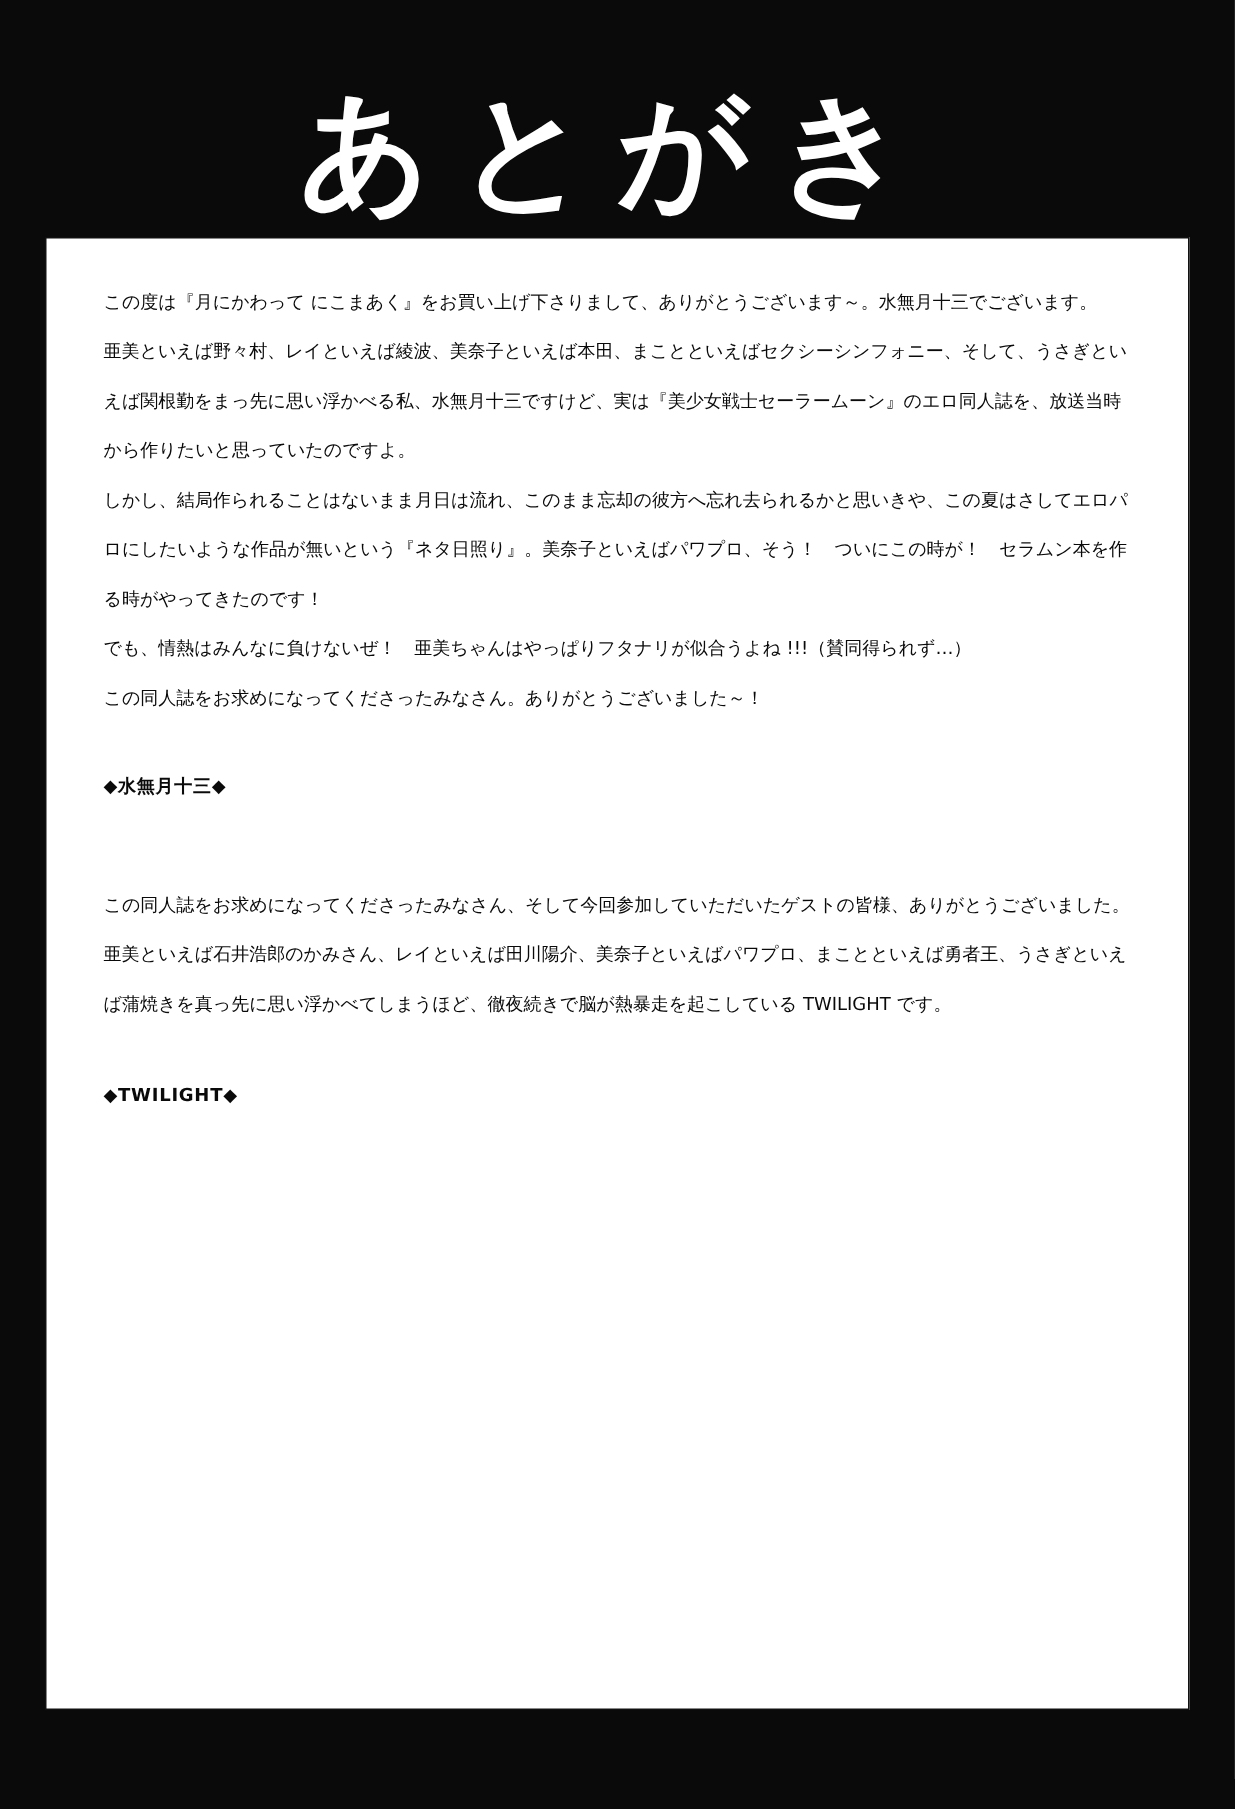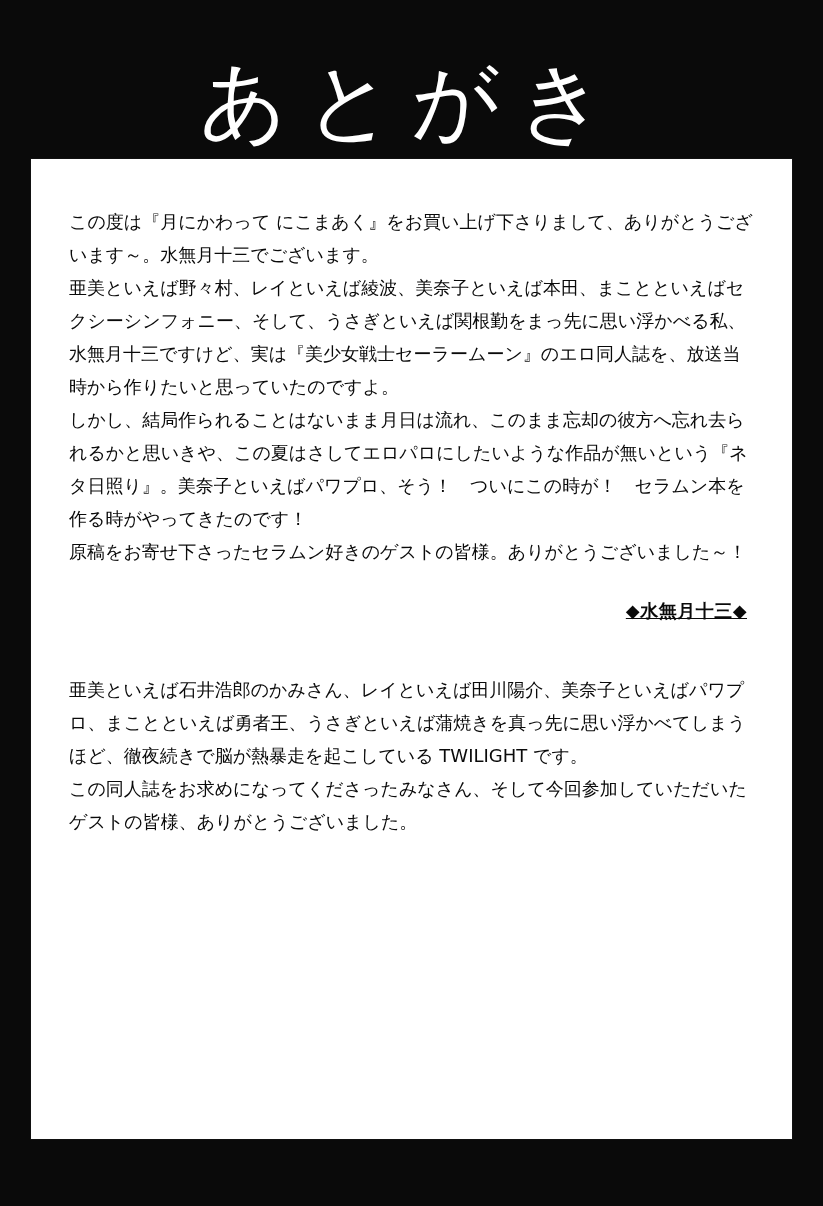--- a/index.html
+++ b/index.html
@@ -21,83 +21,83 @@
   }
   .title {
     position: absolute;
     top: 58px;
     left: 0;
     width: 823px;
     text-align: center;
     color: #ffffff;
     font-family: "DejaVu Sans", sans-serif;
     font-size: 86px;
-    font-weight: normal;
+    font-weight: bold;
     letter-spacing: 18px;
     line-height: 1;
     white-space: nowrap;
   }
   .panel {
     position: absolute;
     left: 30px;
     top: 158px;
     width: 763px;
     height: 982px;
     background: #ffffff;
     border: 1px solid #111;
     box-sizing: border-box;
   }
   .body-text {
     position: absolute;
     left: 38px;
-    top: 46px;
+    top: 26px;
     width: 688px;
     color: #0a0a0a;
     font-family: "DejaVu Sans", sans-serif;
-    font-size: 18px;
+    font-size: 12px;
     line-height: 33px;
     text-align: left;
   }
   .para {
     margin: 0;
     text-indent: 0;
   }
   .sign {
     margin: 0;
-    text-align: right;
     padding-right: 10px;
     font-weight: bold;
     letter-spacing: 0.5px;
-    text-decoration: underline;
   }
   .sign.first { margin-top: 26px; }
   .gap { height: 46px; }
   .gap2 { height: 28px; }
 </style>
 </head>
 <body>
 
 <div class="page">
 
   <div class="title">あとがき</div>
 
   <div class="panel">
     <div class="body-text">
 
       <p class="para">この度は『月にかわって にこまあく』をお買い上げ下さりまして、ありがとうございます～。水無月十三でございます。</p>
       <p class="para">亜美といえば野々村、レイといえば綾波、美奈子といえば本田、まことといえばセクシーシンフォニー、そして、うさぎといえば関根勤をまっ先に思い浮かべる私、水無月十三ですけど、実は『美少女戦士セーラームーン』のエロ同人誌を、放送当時から作りたいと思っていたのですよ。</p>
       <p class="para">しかし、結局作られることはないまま月日は流れ、このまま忘却の彼方へ忘れ去られるかと思いきや、この夏はさしてエロパロにしたいような作品が無いという『ネタ日照り』。美奈子といえばパワプロ、そう！　ついにこの時が！　セラムン本を作る時がやってきたのです！</p>
-      <p class="para">原稿をお寄せ下さったセラムン好きのゲストの皆様。ありがとうございました～！</p>
+      <p class="para">でも、情熱はみんなに負けないぜ！　亜美ちゃんはやっぱりフタナリが似合うよね !!!（賛同得られず…）</p>
+      <p class="para">この同人誌をお求めになってくださったみなさん。ありがとうございました～！</p>
 
       <p class="sign first">◆水無月十三◆</p>
 
       <div class="gap"></div>
 
+      <p class="para">この同人誌をお求めになってくださったみなさん、そして今回参加していただいたゲストの皆様、ありがとうございました。</p>
       <p class="para">亜美といえば石井浩郎のかみさん、レイといえば田川陽介、美奈子といえばパワプロ、まことといえば勇者王、うさぎといえば蒲焼きを真っ先に思い浮かべてしまうほど、徹夜続きで脳が熱暴走を起こしている TWILIGHT です。</p>
-      <p class="para">この同人誌をお求めになってくださったみなさん、そして今回参加していただいたゲストの皆様、ありがとうございました。</p>
 
       <div class="gap2"></div>
 
+      <p class="sign">◆TWILIGHT◆</p>
 
     </div>
   </div>
 
 </div>
 
 </body></html>

